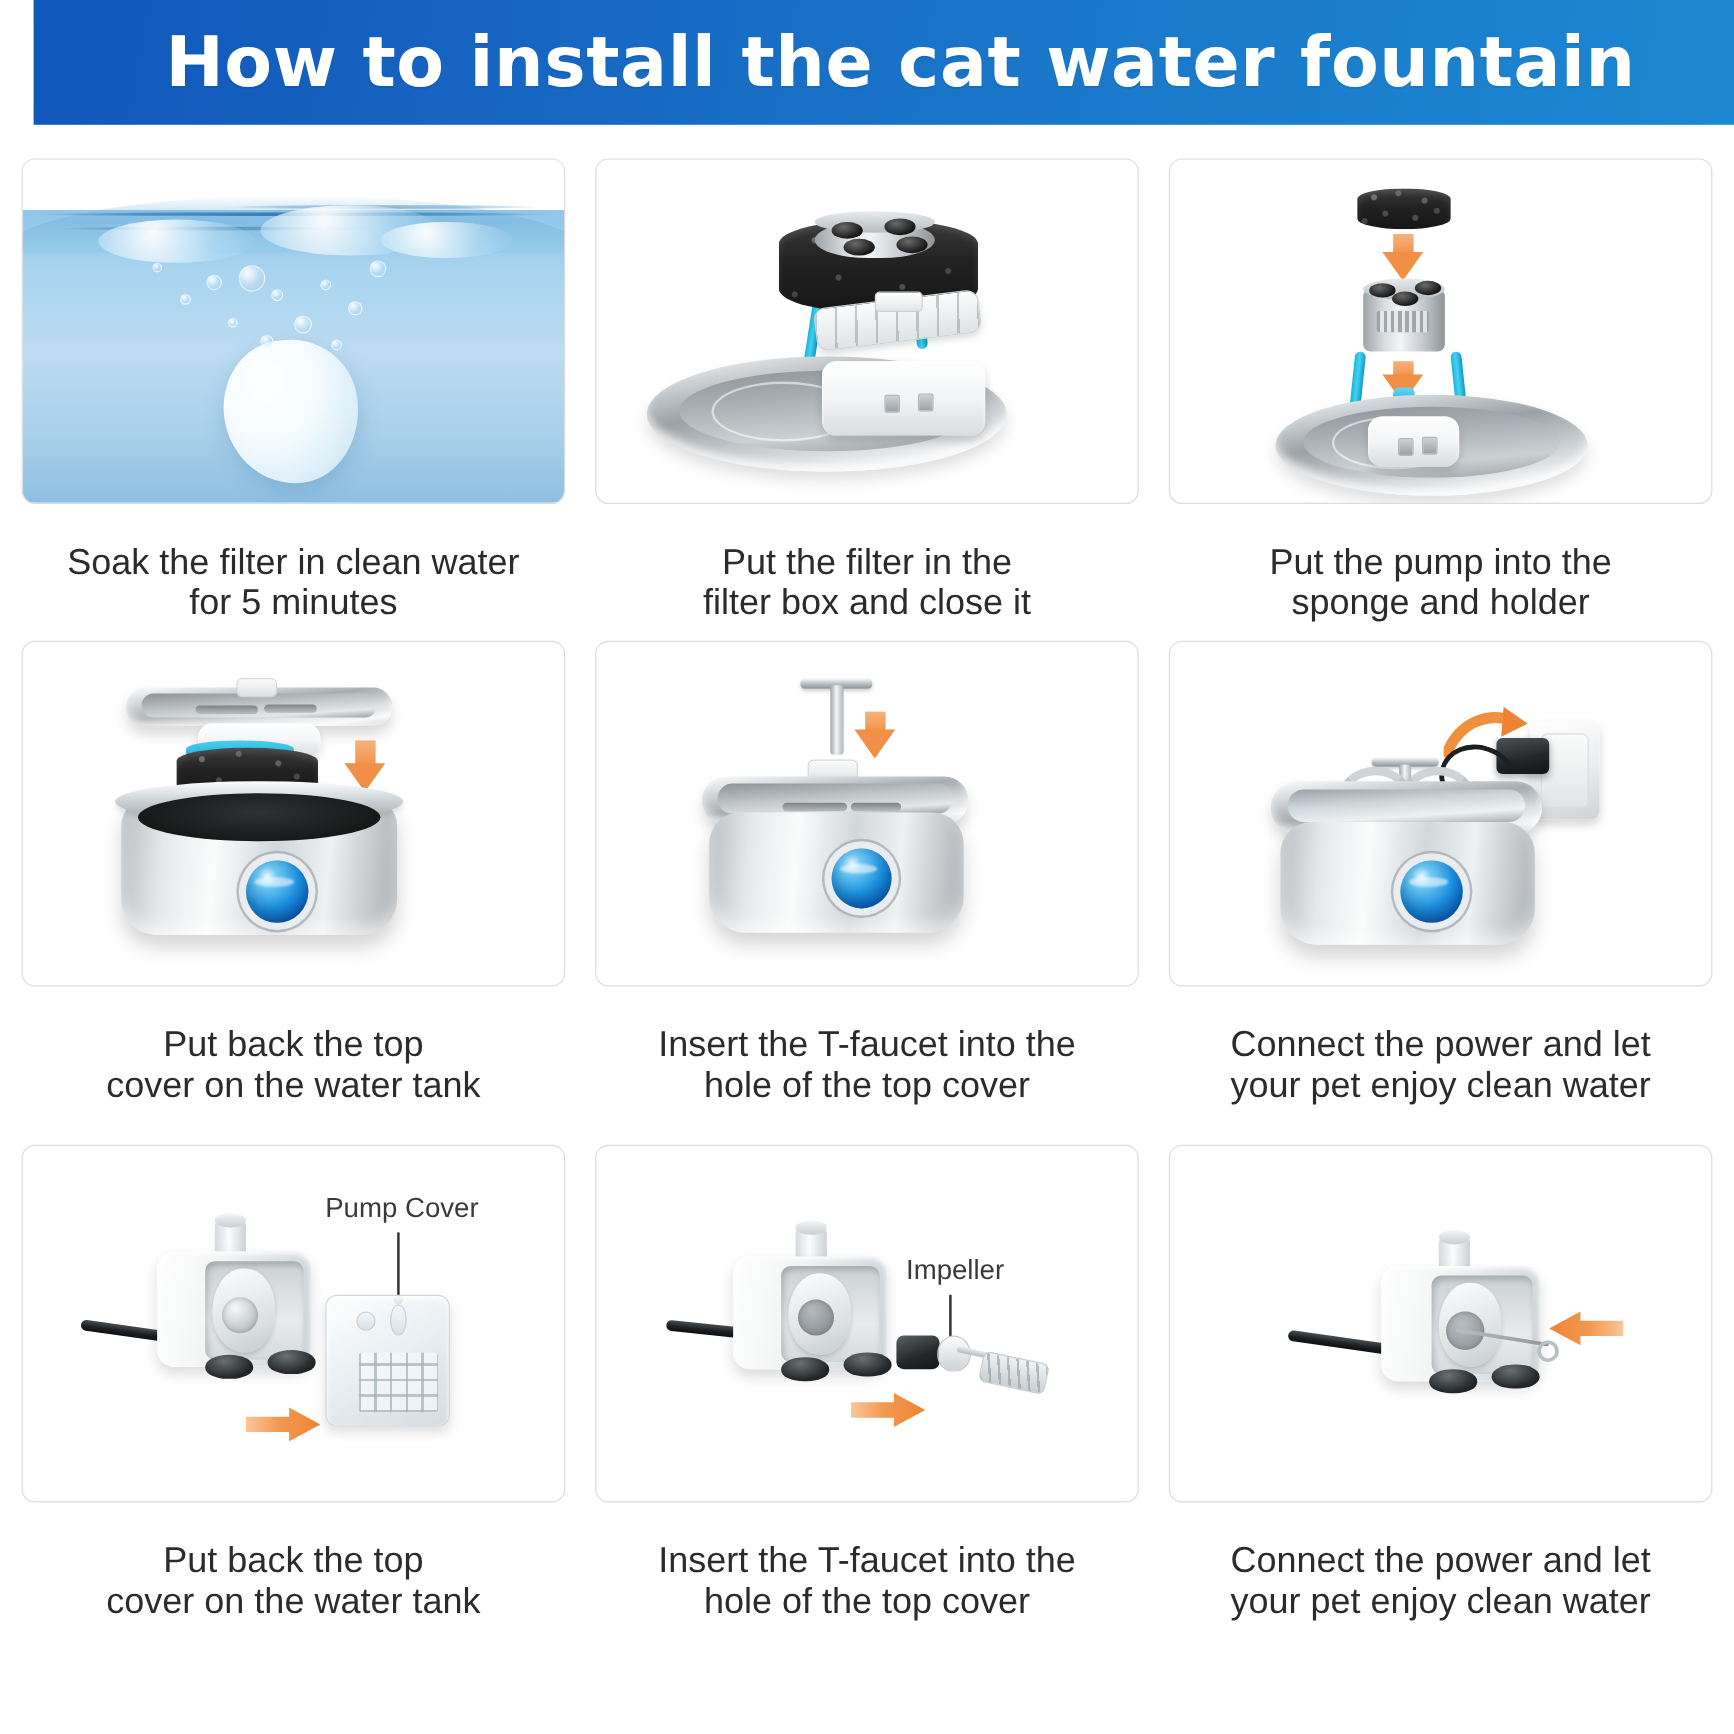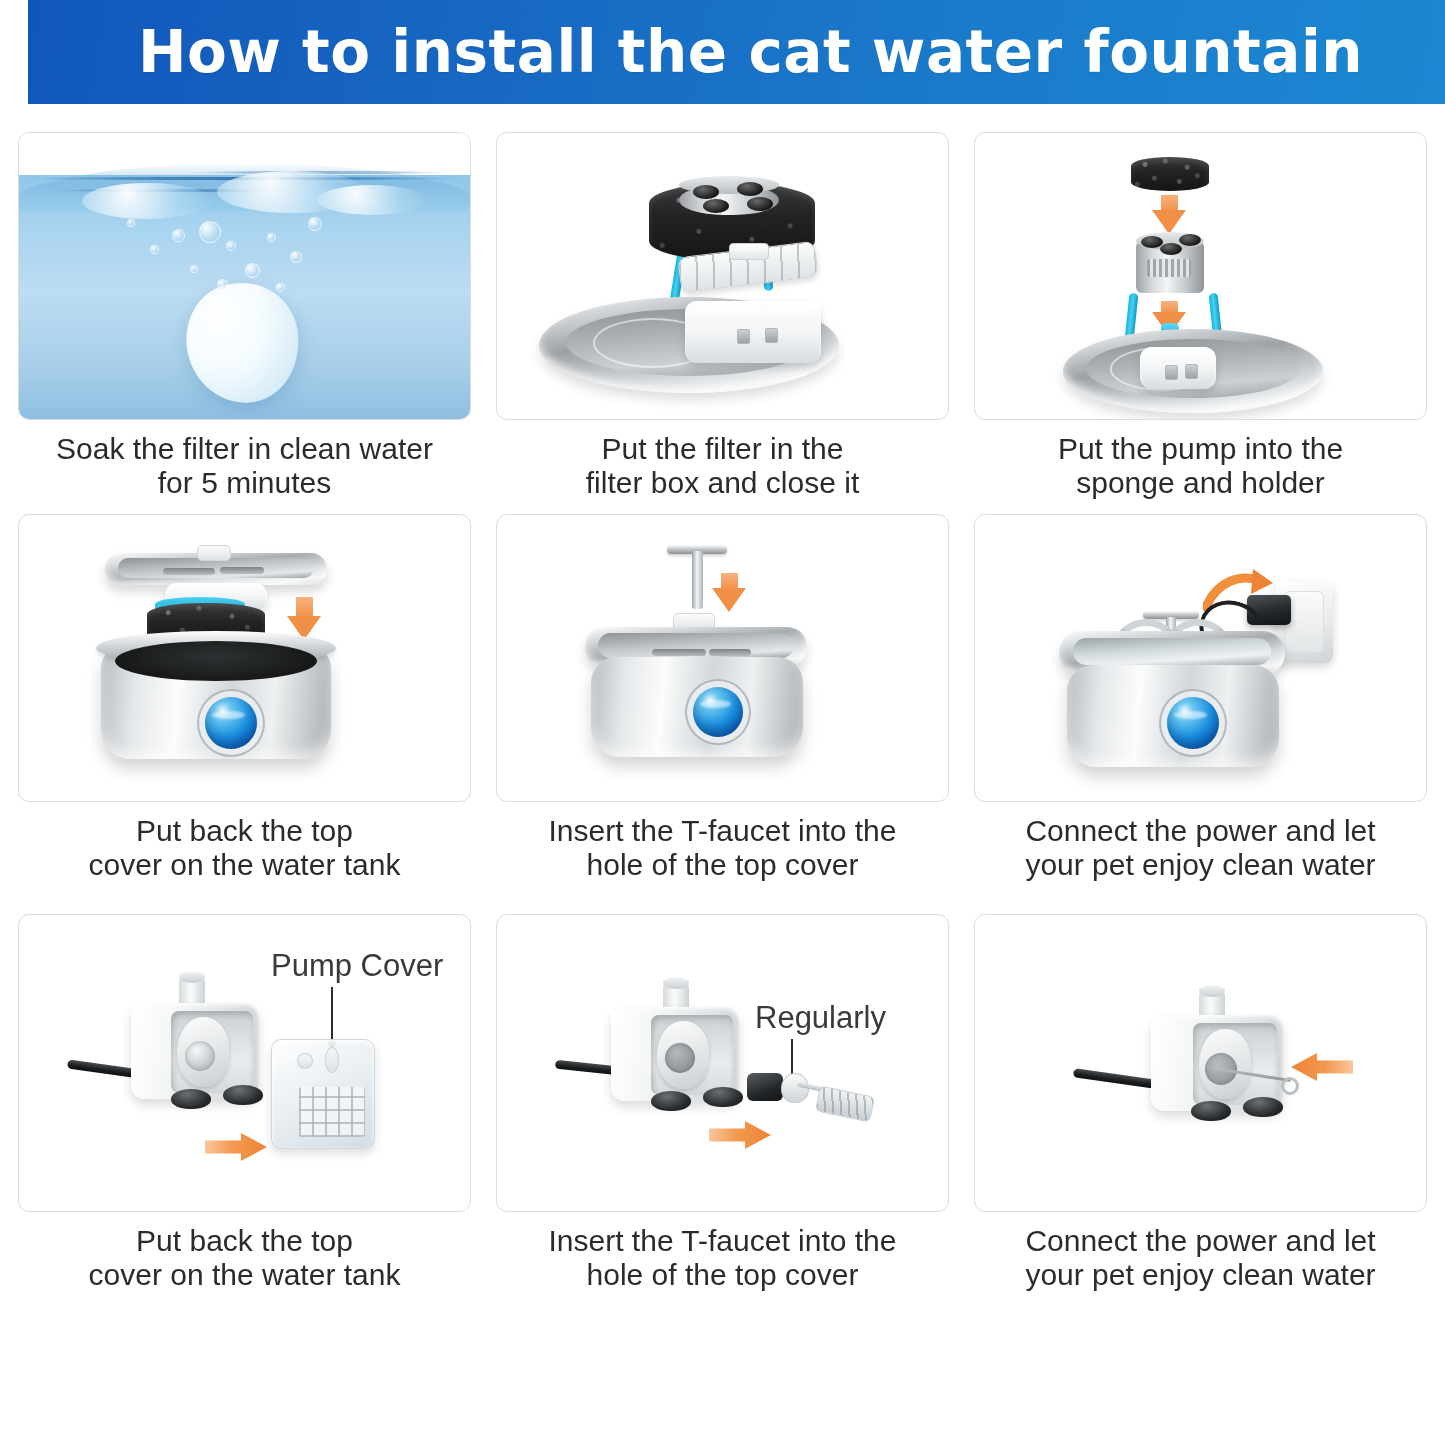--- a/index.html
+++ b/index.html
@@ -35,21 +35,21 @@
   .grid {
     display: grid;
     grid-template-columns: repeat(3, 1fr);
     column-gap: 25px;
     row-gap: 10px;
     padding: 0 18px;
   }
   #grid-install { margin-top: 28px; }
   #grid-clean   { margin-top: 28px; }
 
-  .cell { display: flex; flex-direction: column; align-items: center; }
+  .cell { display: flex; flex-direction: column; align-items: center; gap: 20px; }
 
   .panel {
     width: 100%;
     height: 288px;
     border: 1px solid #dcdcdc;
     border-radius: 11px;
     background: #ffffff;
     position: relative;
     overflow: hidden;
   }
@@ -380,21 +380,21 @@
     position:absolute; height:3px; border-radius:2px;
     background: linear-gradient(90deg,#b7bdc1,#8f9599);
   }
   .brush-loop {
     position:absolute; border:3px solid #b9bfc3; border-radius:50%;
   }
 
   
   .callout {
     position:absolute;
-    color:#3a3a3a; font-size:31px; line-height:26px;
+    color:#3a3a3a; font-size:23px; line-height:26px;
     font-family:"Liberation Sans", sans-serif; white-space:nowrap;
   }
   .leader {
     position:absolute; width:2px;
     background:#2d2d2d;
   }
   .leader-dot {
     position:absolute; width:8px; height:8px; border-radius:50%; background:#2d2d2d;
   }
 </style>
@@ -597,21 +597,21 @@
           <div class="cover-grid" style="left:280px;top:172px;width:66px;height:50px;"></div>
         </div>
       </div>
       <div class="caption">Put back the top
 cover on the water tank</div>
     </div>
 
     <div class="cell">
       <div class="panel tall">
         <div class="scene">
-          <div class="callout" style="left:258px;top:90px;">Regularly</div>
+          <div class="callout" style="left:258px;top:90px;">Impeller</div>
           <div class="leader" style="left:294px;top:124px;height:46px;"></div>
           <div class="leader-dot" style="left:291px;top:166px;"></div>
           <div class="cable" style="left:58px;top:150px;width:102px;transform:rotate(6deg);"></div>
           <div class="mpump-spout" style="left:166px;top:68px;width:26px;height:28px;"></div>
           <div class="mpump-body" style="left:114px;top:92px;width:128px;height:94px;"></div>
           <div class="mpump-cavity" style="left:154px;top:100px;width:82px;height:80px;"></div>
           <div class="mpump-vol" style="left:160px;top:106px;width:52px;height:68px;"></div>
           <div class="mpump-rotor" style="left:168px;top:128px;width:30px;height:30px;background:radial-gradient(circle at 40% 34%, #b4b9bd, #8e9397 70%);"></div>
           <div class="foot" style="left:154px;top:176px;"></div>
           <div class="foot" style="left:206px;top:172px;"></div>

